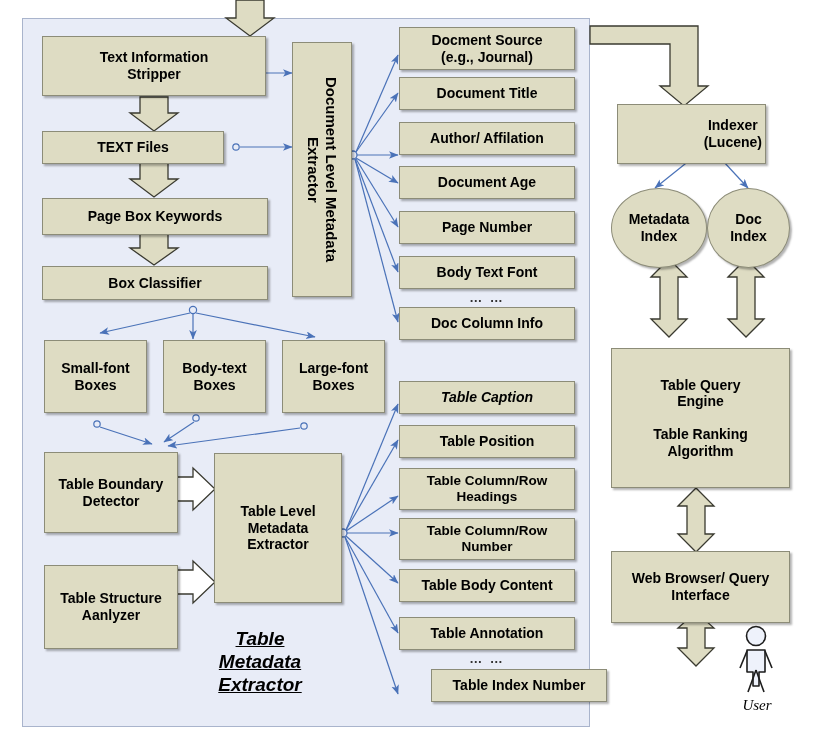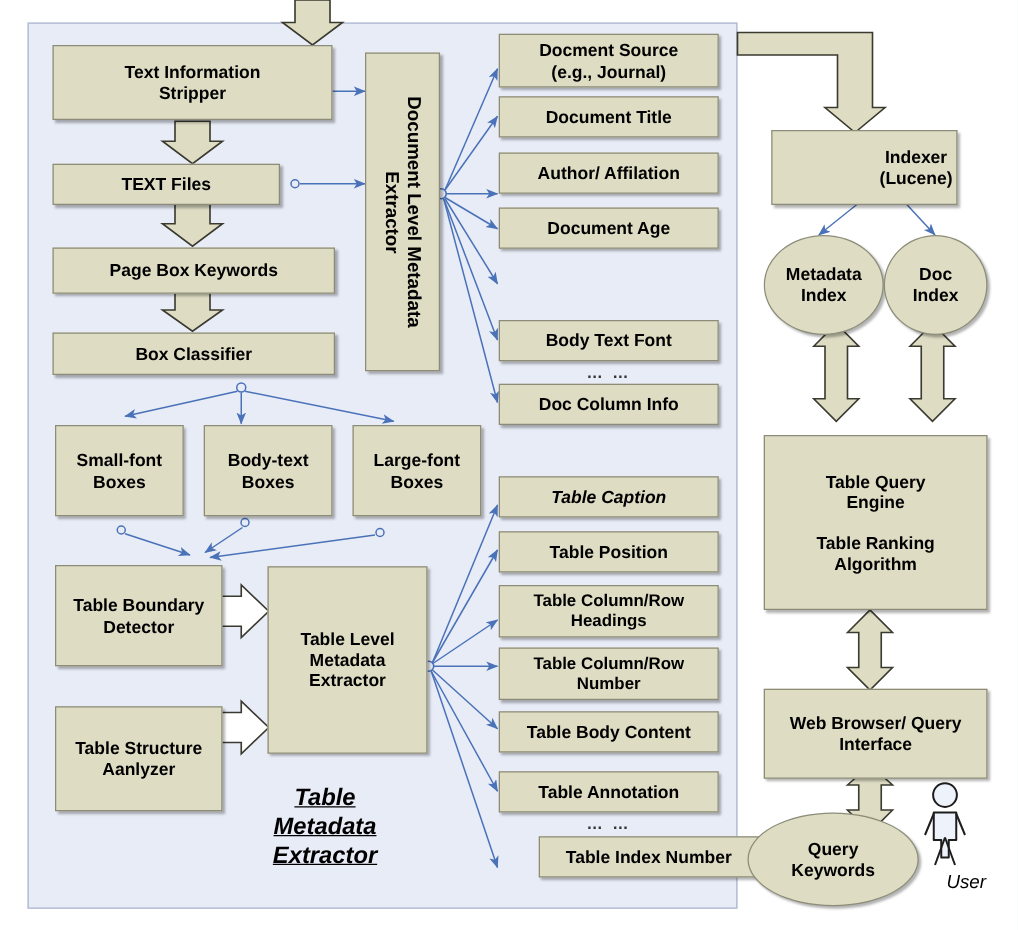--- a/index.html
+++ b/index.html
@@ -243,20 +243,23 @@
   </div>
   <div class="node" style="left:399px; top:77px; width:176px; height:33px;">
     <span>Document Title</span>
   </div>
   <div class="node" style="left:399px; top:122px; width:176px; height:33px;">
     <span>Author/ Affilation</span>
   </div>
   <div class="node" style="left:399px; top:166px; width:176px; height:33px;">
     <span>Document Age</span>
   </div>
+  <div class="node" style="left:399px; top:211px; width:176px; height:33px;">
+    <span>Page Number</span>
+  </div>
   <div class="node" style="left:399px; top:256px; width:176px; height:33px;">
     <span>Body Text Font</span>
   </div>
   <div class="dots" style="left:399px; top:290px; width:176px;">… …</div>
   <div class="node" style="left:399px; top:307px; width:176px; height:33px;">
     <span>Doc Column Info</span>
   </div>
 
   <div class="node" style="left:399px; top:381px; width:176px; height:33px;font-style:italic;">
     <span>Table Caption</span>
@@ -293,29 +296,26 @@
   </div>
 
   <div class="node" style="left:611px; top:348px; width:179px; height:140px;">
     <span>Table Query<br>Engine<br><br>Table Ranking<br>Algorithm</span>
   </div>
 
   <div class="node" style="left:611px; top:551px; width:179px; height:72px;">
     <span>Web Browser/ Query<br>Interface</span>
   </div>
 
-  <div class="node ell" style="left:598px; top:650px; width:137px; height:75px;">
-    <span>Query<br>Keywords</span>
-  </div>
 
   <svg class="layer above" viewBox="0 0 814 744">
     <g>
       <circle cx="756" cy="636" r="9.5" fill="#eef2fb" stroke="#1d1d1d" stroke-width="1.6"></circle>
       <path d="M747,650 L765,650 L765,672 L759,672 L759,686 L753,686 L753,672 L747,672 z" fill="#eef2fb" stroke="#1d1d1d" stroke-width="1.6" stroke-linejoin="round"></path>
       <path d="M747,651 L740,668" fill="none" stroke="#1d1d1d" stroke-width="1.6"></path>
       <path d="M765,651 L772,668" fill="none" stroke="#1d1d1d" stroke-width="1.6"></path>
       <path d="M756,670 L748,692" fill="none" stroke="#1d1d1d" stroke-width="1.6"></path>
       <path d="M756,670 L764,692" fill="none" stroke="#1d1d1d" stroke-width="1.6"></path>
     </g>
   </svg>
-  <div class="userlabel" style="left:742px; top:697px; width:62px;">User</div>
+  <div class="userlabel" style="left:726px; top:697px; width:62px;font-family:Liberation Serif, serif;">User</div>
 
 </div>
 
 </body></html>

